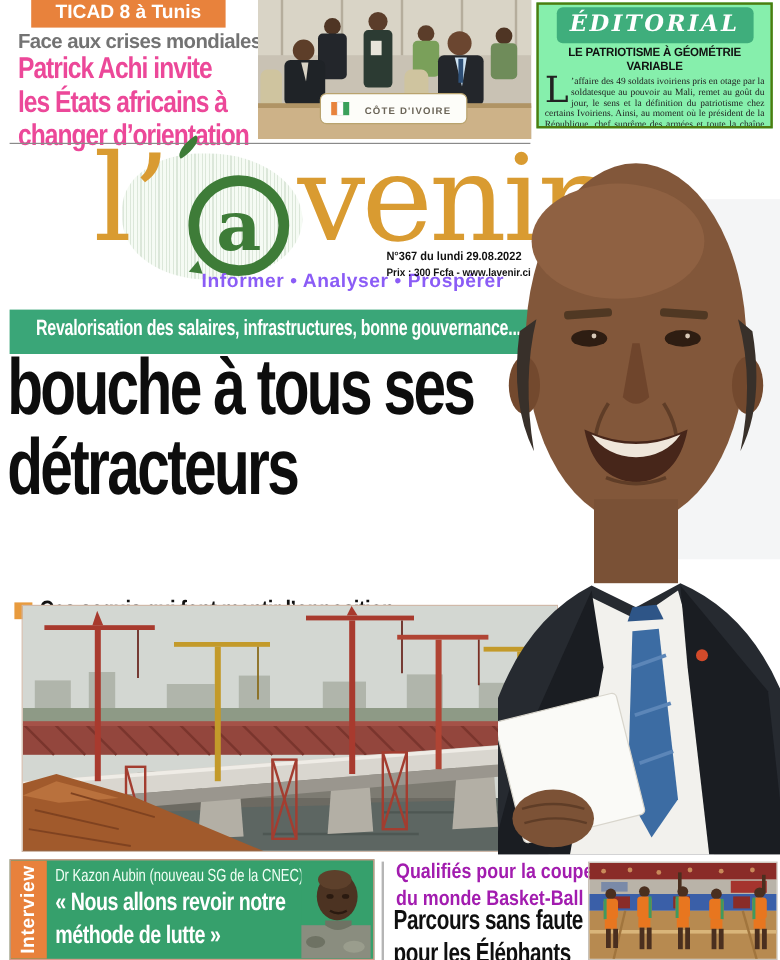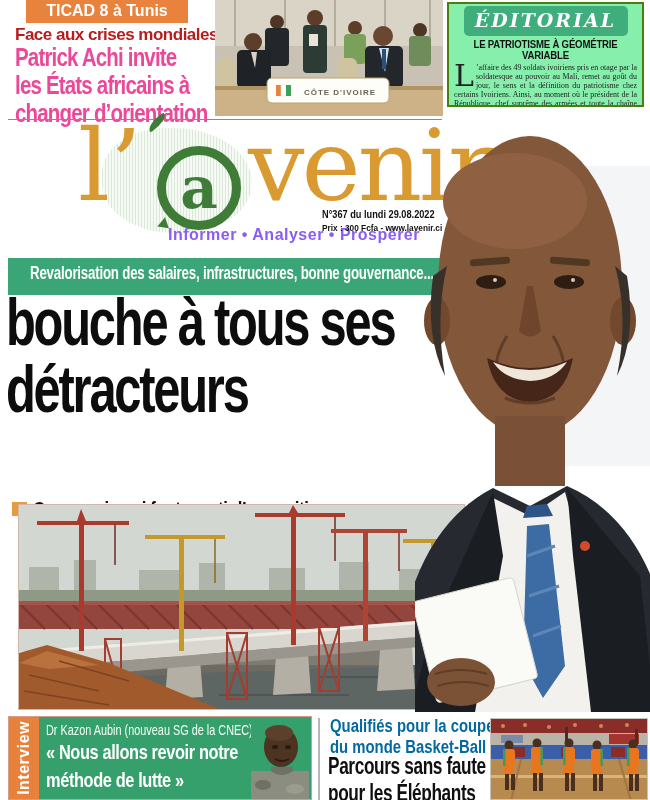--- a/index.html
+++ b/index.html
@@ -8,21 +8,21 @@
     position:relative; width:650px; height:800px; margin:0 auto;
     background:#ffffff; overflow:hidden;
     font-family:"Liberation Sans", sans-serif; color:#111;
   }
   .abs { position:absolute; }
   .cond { display:inline-block; transform-origin:0 50%; white-space:nowrap; }
 
   
   .ticad-banner { left:26px; top:0; width:162px; height:23px; background:#e8823c;
     color:#fff; font-weight:bold; font-size:16px; text-align:center; line-height:22px; }
-  .subkicker { left:15px; top:25px; font-weight:bold; font-size:17px; letter-spacing:-0.5px; color:#b91c1c; }
+  .subkicker { left:15px; top:25px; font-weight:bold; font-size:17px; letter-spacing:-0.5px; color:#737373; }
   .tl-headline { left:15px; top:45px; width:210px; font-weight:bold; color:#ec4899; line-height:24px; }
   .tl-headline .cond { font-size:25px; letter-spacing:-1px; transform:scaleX(.82); }
   .top-rule { left:8px; top:119px; width:434px; height:1px; background:#8a8a8a; }
 
   
   .editorial { left:447px; top:2px; width:197px; height:105px; background:#86efac;
     border:2px solid #4d7c0f; overflow:hidden; }
   .edito-label { margin:2px auto 0; width:164px; height:30px; background:#3fae7c; border-radius:5px;
     color:#fff; font-style:italic; font-weight:bold; font-size:19px; letter-spacing:2px;
     text-align:center; line-height:29px; font-family:"DejaVu Serif", serif; }
@@ -79,21 +79,21 @@
     display:flex; align-items:center; justify-content:center; }
   .interview-strip span { writing-mode:vertical-rl; transform:rotate(180deg); color:#fff;
     font-weight:bold; font-size:16px; letter-spacing:0.5px; }
   .iv-kicker { position:absolute; left:37px; top:5px; color:#f2fff6; font-size:14.5px; }
   .iv-kicker .cond { transform:scaleX(.75); }
   .iv-quote { position:absolute; left:37px; top:22px; color:#ffffff; font-weight:bold; line-height:26px; }
   .iv-quote .cond { font-size:21px; letter-spacing:-0.5px; transform:scaleX(.78); }
   .iv-photo { position:absolute; right:2px; top:2px; width:58px; height:80px; }
   .bottom-divider { left:318px; top:718px; width:2px; height:82px; background:#b5b5b5; z-index:3; }
   .sports { left:326px; top:714px; width:324px; height:86px; z-index:3; }
-  .sp-kicker { position:absolute; left:4px; top:2px; color:#0369a1; font-weight:bold; line-height:20px; }
+  .sp-kicker { position:absolute; left:4px; top:2px; color:#a21caf; font-weight:bold; line-height:20px; }
   .sp-kicker .cond { font-size:17.5px; transform:scaleX(.85); }
   .sp-headline { position:absolute; left:2px; top:40px; color:#0f0f0f; font-weight:bold; line-height:24px; }
   .sp-headline .cond { font-size:23px; letter-spacing:-0.5px; transform:scaleX(.75); }
   .bb-photo { position:absolute; left:164px; top:4px; width:158px; height:82px; border:1px solid #c9c2b8; overflow:hidden; }
 </style>
 </head>
 <body>
 
 <div id="page">
 

